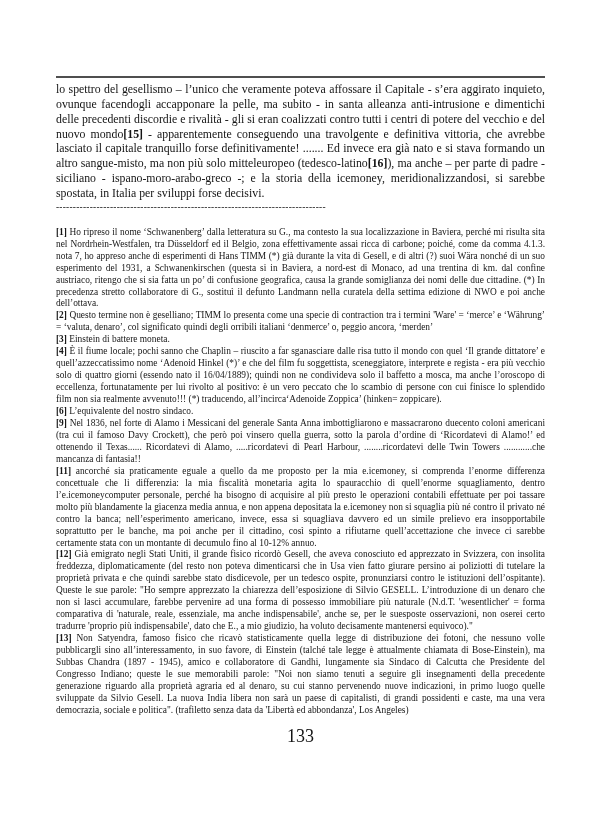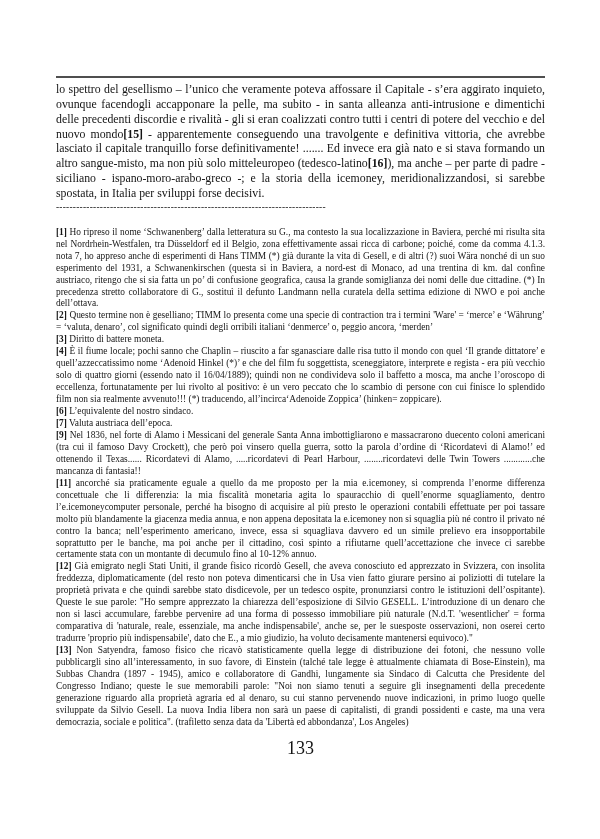--- a/index.html
+++ b/index.html
@@ -65,24 +65,23 @@
 
   <div class="top-rule"></div>
 
   <p class="main-paragraph"><span>lo spettro del gesellismo – l’unico che veramente poteva affossare il Capitale - s’era aggirato inquieto, ovunque facendogli accapponare la pelle, ma subito - in santa alleanza anti-intrusione e dimentichi delle precedenti discordie e rivalità - gli si eran coalizzati contro tutti i centri di potere del vecchio e del nuovo mondo</span><b>[15]</b><span> - apparentemente conseguendo una travolgente e definitiva vittoria, che avrebbe lasciato il capitale tranquillo forse definitivamente! ....... Ed invece era già nato e si stava formando un altro sangue-misto, ma non più solo mitteleuropeo (tedesco-latino</span><b>[16]</b><span>), ma anche – per parte di padre - siciliano - ispano-moro-arabo-greco -; e la storia della icemoney, meridionalizzandosi, si sarebbe spostata, in Italia per sviluppi forse decisivi.</span></p>
 
   <div class="dashed-separator">--------------------------------------------------------------------------------</div>
 
   <div class="footnotes">
     <p class="footnote"><b class="fn-label">[1]</b><span> Ho ripreso il nome ‘Schwanenberg’ dalla letteratura su G., ma contesto la sua localizzazione in Baviera, perché mi risulta sita nel Nordrhein-Westfalen, tra Düsseldorf ed il Belgio, zona effettivamente assai ricca di carbone; poiché, come da comma 4.1.3. nota 7, ho appreso anche di esperimenti di Hans TIMM (*) già durante la vita di Gesell, e di altri (?) suoi Wära nonché di un suo esperimento del 1931, a Schwanenkirschen (questa si in Baviera, a nord-est di Monaco, ad una trentina di km. dal confine austriaco, ritengo che si sia fatta un po’ di confusione geografica, causa la grande somiglianza dei nomi delle due cittadine. (*) In precedenza stretto collaboratore di G., sostituì il defunto Landmann nella curatela della settima edizione di NWO e poi anche dell’ottava.</span></p>
     <p class="footnote"><b class="fn-label">[2]</b><span> Questo termine non è geselliano; TIMM lo presenta come una specie di contraction tra i termini 'Ware' = ‘merce’ e ‘Währung’ = ‘valuta, denaro’, col significato quindi degli orribili italiani ‘denmerce’ o, peggio ancora, ‘merden’</span></p>
-    <p class="footnote"><b class="fn-label">[3]</b><span> Diritto di battere moneta.</span></p>
+    <p class="footnote"><b class="fn-label">[3]</b><span> Einstein di battere moneta.</span></p>
     <p class="footnote"><b class="fn-label">[4]</b><span> È il fiume locale; pochi sanno che Chaplin – riuscito a far sganasciare dalle risa tutto il mondo con quel ‘Il grande dittatore’ e quell’azzeccatissimo nome ‘Adenoid Hinkel (*)’ e che del film fu soggettista, sceneggiatore, interprete e regista - era più vecchio solo di quattro giorni (essendo nato il 16/04/1889); quindi non ne condivideva solo il baffetto a mosca, ma anche l’oroscopo di eccellenza, fortunatamente per lui rivolto al positivo: è un vero peccato che lo scambio di persone con cui finisce lo splendido film non sia realmente avvenuto!!! (*) traducendo, all’incirca‘Adenoide Zoppica’ (hinken= zoppicare).</span></p>
     <p class="footnote"><b class="fn-label">[6]</b><span> L’equivalente del nostro sindaco.</span></p>
-    <p class="footnote"><b class="fn-label">[7]</b><span> Valuta austriaca dell’epoca.</span></p>
     <p class="footnote"><b class="fn-label">[9]</b><span> Nel 1836, nel forte di Alamo i Messicani del generale Santa Anna imbottigliarono e massacrarono duecento coloni americani (tra cui il famoso Davy Crockett), che però poi vinsero quella guerra, sotto la parola d’ordine di ‘Ricordatevi di Alamo!’ ed ottenendo il Texas...... Ricordatevi di Alamo, .....ricordatevi di Pearl Harbour, ........ricordatevi delle Twin Towers ............che mancanza di fantasia!!</span></p>
     <p class="footnote"><b class="fn-label">[11]</b><span> ancorché sia praticamente eguale a quello da me proposto per la mia e.icemoney, si comprenda l’enorme differenza concettuale che li differenzia: la mia fiscalità monetaria agita lo spauracchio di quell’enorme squagliamento, dentro l’e.icemoneycomputer personale, perché ha bisogno di acquisire al più presto le operazioni contabili effettuate per poi tassare molto più blandamente la giacenza media annua, e non appena depositata la e.icemoney non si squaglia più né contro il privato né contro la banca; nell’esperimento americano, invece, essa si squagliava davvero ed un simile prelievo era insopportabile soprattutto per le banche, ma poi anche per il cittadino, così spinto a rifiutarne quell’accettazione che invece ci sarebbe certamente stata con un montante di decumulo fino al 10-12% annuo.</span></p>
     <p class="footnote"><b class="fn-label">[12]</b><span> Già emigrato negli Stati Uniti, il grande fisico ricordò Gesell, che aveva conosciuto ed apprezzato in Svizzera, con insolita freddezza, diplomaticamente (del resto non poteva dimenticarsi che in Usa vien fatto giurare persino ai poliziotti di tutelare la proprietà privata e che quindi sarebbe stato disdicevole, per un tedesco ospite, pronunziarsi contro le istituzioni dell’ospitante). Queste le sue parole: "Ho sempre apprezzato la chiarezza dell’esposizione di Silvio GESELL. L’introduzione di un denaro che non si lasci accumulare, farebbe pervenire ad una forma di possesso immobiliare più naturale (N.d.T. 'wesentlicher' = forma comparativa di 'naturale, reale, essenziale, ma anche indispensabile', anche se, per le suesposte osservazioni, non oserei certo tradurre 'proprio più indispensabile', dato che E., a mio giudizio, ha voluto decisamente mantenersi equivoco)."</span></p>
     <p class="footnote"><b class="fn-label">[13]</b><span> Non Satyendra, famoso fisico che ricavò statisticamente quella legge di distribuzione dei fotoni, che nessuno volle pubblicargli sino all’interessamento, in suo favore, di Einstein (talché tale legge è attualmente chiamata di Bose-Einstein), ma Subbas Chandra (1897 - 1945), amico e collaboratore di Gandhi, lungamente sia Sindaco di Calcutta che Presidente del Congresso Indiano; queste le sue memorabili parole: "Noi non siamo tenuti a seguire gli insegnamenti della precedente generazione riguardo alla proprietà agraria ed al denaro, su cui stanno pervenendo nuove indicazioni, in primo luogo quelle sviluppate da Silvio Gesell. La nuova India libera non sarà un paese di capitalisti, di grandi possidenti e caste, ma una vera democrazia, sociale e politica". (trafiletto senza data da 'Libertà ed abbondanza', Los Angeles)</span></p>
   </div>
 
   <div class="page-number">133</div>
 
 </div>
 

